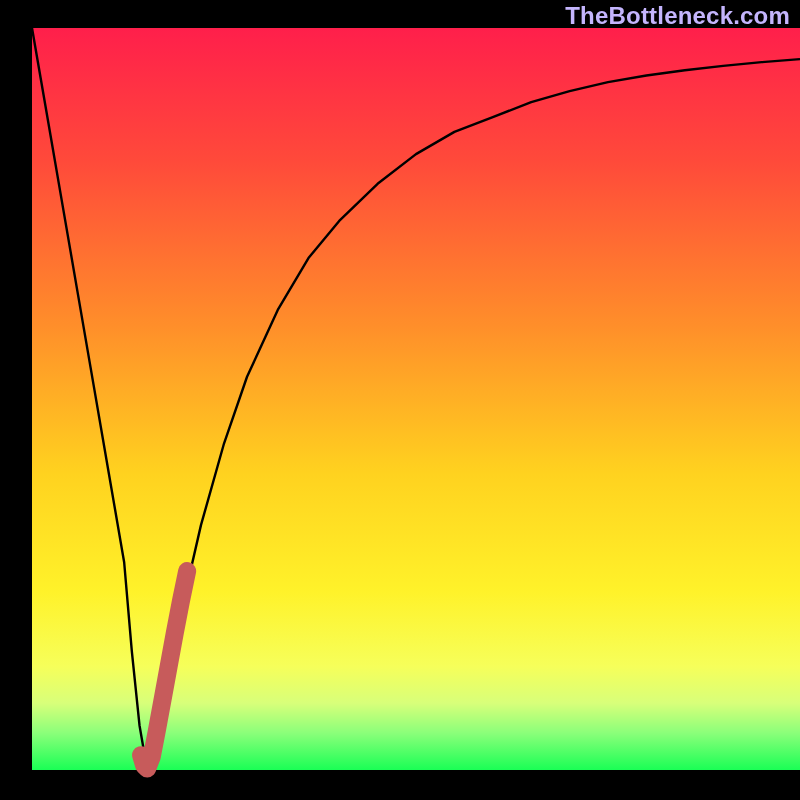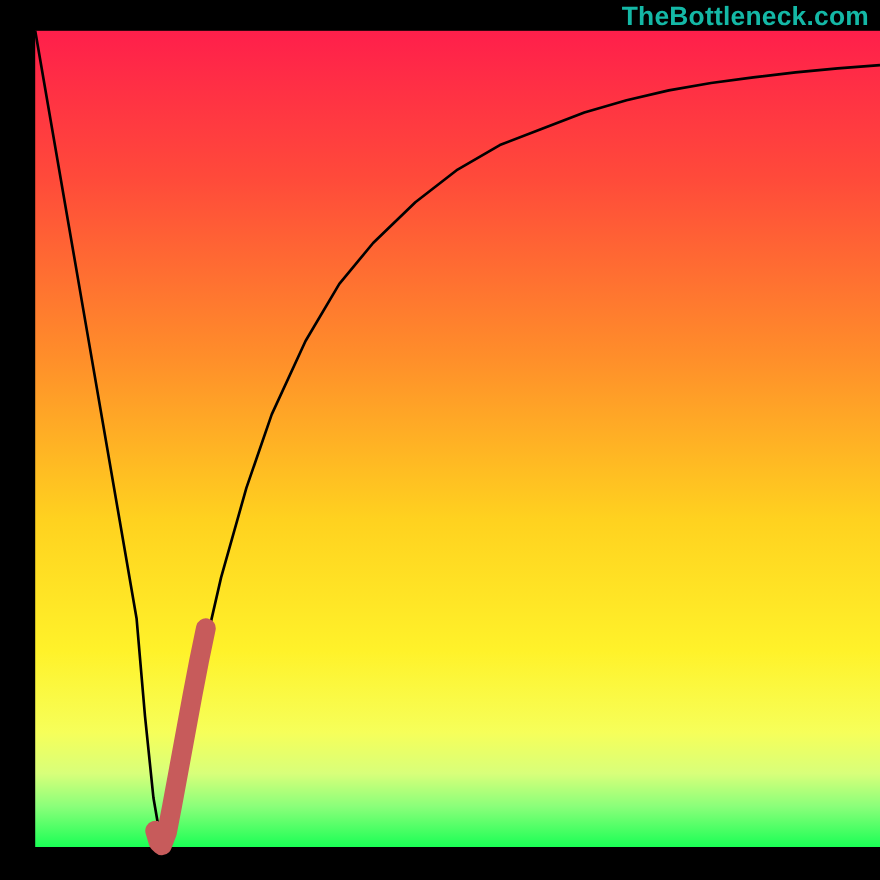--- a/index.html
+++ b/index.html
@@ -17,21 +17,21 @@
     width: 800px;
     height: 800px;
   }
   .watermark {
     position: absolute;
     top: 2px;
     right: 10px;
     font-family: Arial, Helvetica, sans-serif;
     font-size: 24px;
     font-weight: 600;
-    color: #14b8a6;
+    color: #c4b5fd;
     letter-spacing: 0.2px;
     z-index: 5;
   }
   svg { display: block; }
 </style>
 </head>
 <body>
 
 <div class="frame">
   <svg id="chart-svg" width="800" height="800" viewBox="0 0 800 800">

